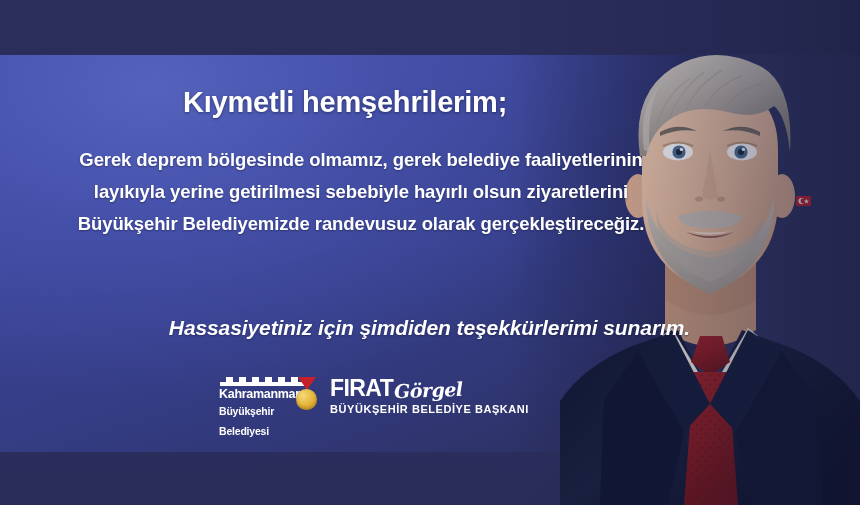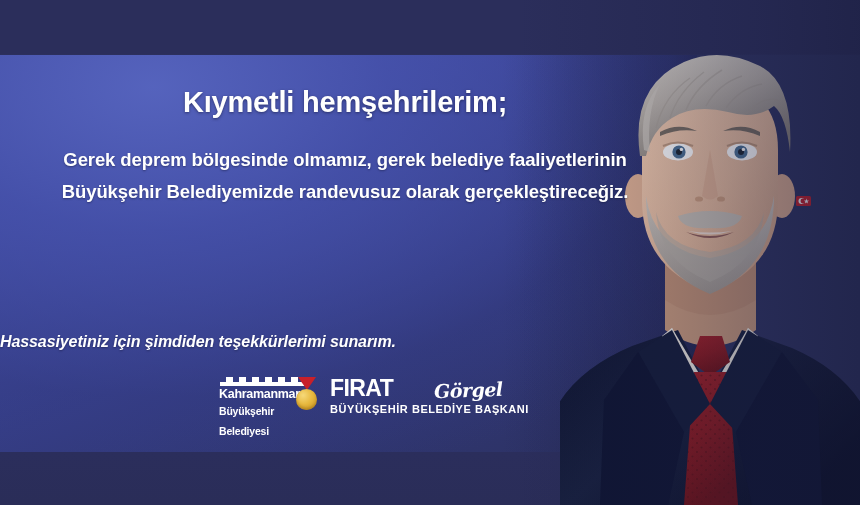--- a/index.html
+++ b/index.html
@@ -64,41 +64,41 @@
     text-align: center;
     color: #ffffff;
     font-size: 29px;
     font-weight: bold;
     letter-spacing: -0.2px;
     text-shadow: 0 1px 3px rgba(18,20,48,0.55);
   }
   .body-lines {
     position: absolute;
     top: 144px;
-    left: 0;
+    left: 16px;
     width: 690px;
     text-align: center;
   }
   .body-line {
     color: #ffffff;
     font-size: 18.5px;
     font-weight: bold;
     line-height: 32px;
     letter-spacing: -0.1px;
     white-space: nowrap;
     text-shadow: 0 1px 2px rgba(18,20,48,0.45);
   }
   .closing {
     position: absolute;
-    top: 333px;
+    top: 316px;
     left: 0;
     width: 690px;
-    text-align: left;
-    color: #ffffff;
-    font-size: 16px;
+    text-align: right;
+    color: #ffffff;
+    font-size: 21px;
     font-weight: bold;
     font-style: italic;
     letter-spacing: -0.1px;
     text-shadow: 0 1px 2px rgba(18,20,48,0.45);
   }
 
   
   .logo {
     position: absolute;
     top: 374px;
@@ -170,21 +170,20 @@
     opacity: 0.85;
   }
   .logo-right {
     position: relative;
     padding-top: 2px;
   }
   .name-row {
     display: flex;
     align-items: baseline;
     height: 26px;
-    gap: 40px;
   }
   .name-firat {
     color: #ffffff;
     font-size: 23px;
     font-weight: bold;
     letter-spacing: -0.6px;
     line-height: 24px;
   }
   .name-gorgel {
     color: #ffffff;
@@ -338,20 +337,21 @@
     </svg>
   </div>
 
   <div class="bg-vignette"></div>
 
   <div class="content">
     <div class="headline">Kıymetli hemşehrilerim;</div>
 
     <div class="body-lines">
       <div class="body-line">Gerek deprem bölgesinde olmamız, gerek belediye faaliyetlerinin</div>
+      <div class="body-line">layıkıyla yerine getirilmesi sebebiyle hayırlı olsun ziyaretlerini</div>
       <div class="body-line">Büyükşehir Belediyemizde randevusuz olarak gerçekleştireceğiz.</div>
     </div>
 
     <div class="closing">Hassasiyetiniz için şimdiden teşekkürlerimi sunarım.</div>
 
     <div class="logo">
 
       <div class="logo-left">
         <div class="crenel">
           <svg width="86" height="11" viewBox="0 0 86 11" xmlns="http://www.w3.org/2000/svg">

